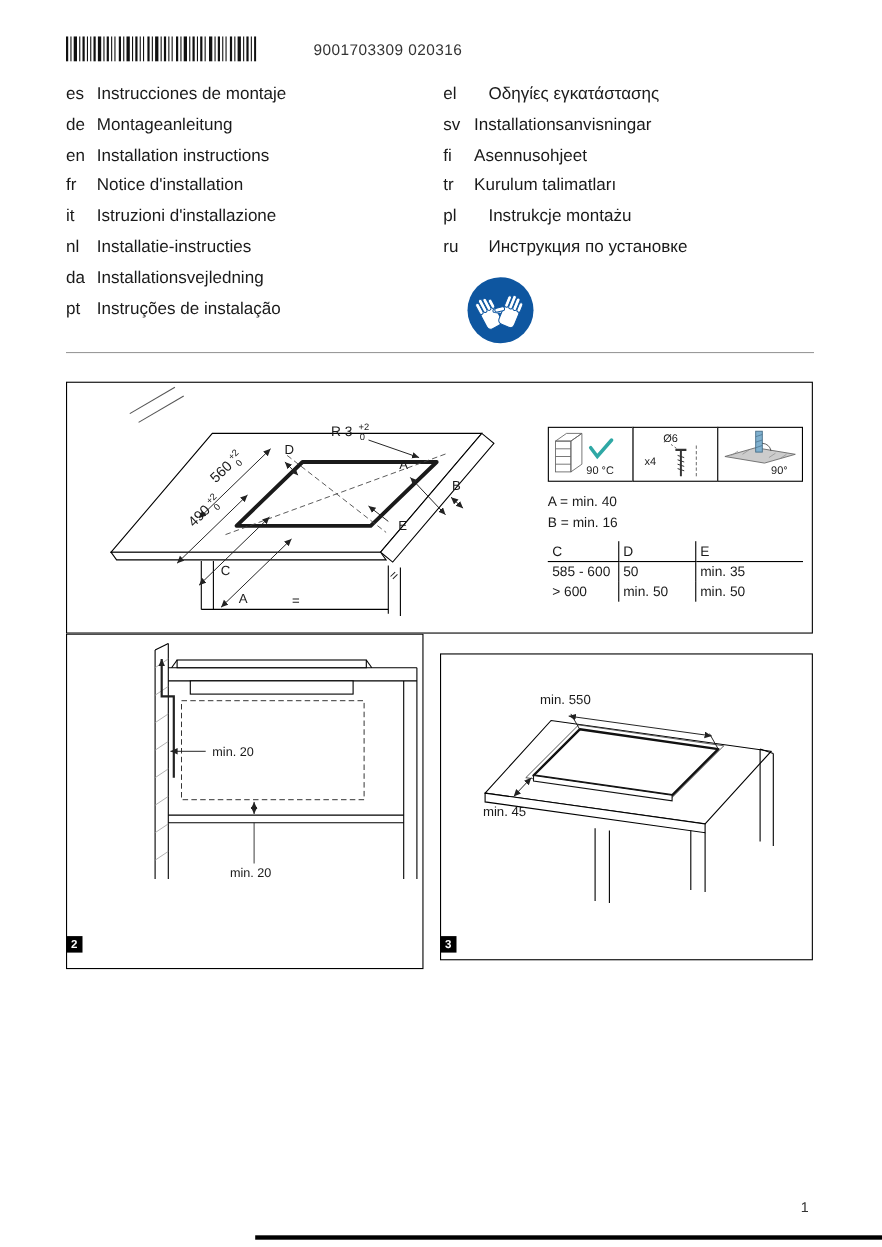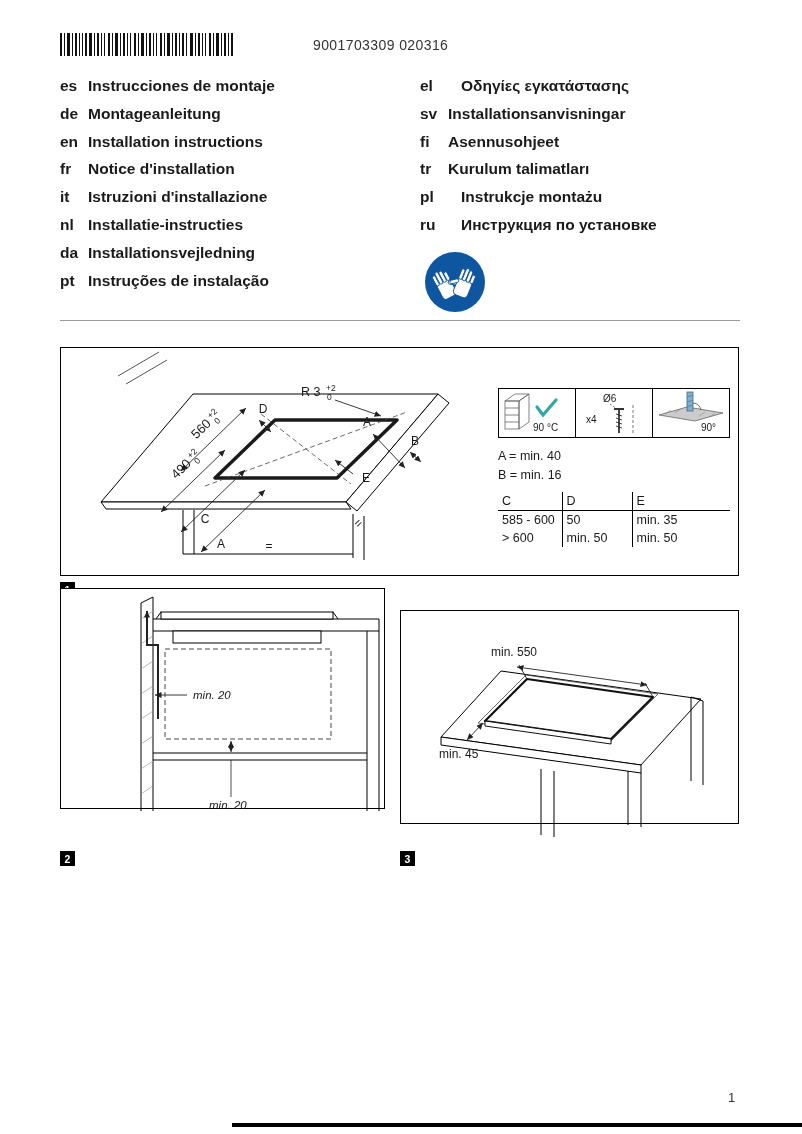--- a/index.html
+++ b/index.html
@@ -3,31 +3,31 @@
 <meta charset="utf-8">
 <style>
   * { margin:0; padding:0; box-sizing:border-box; }
   html,body { background:#fff; }
   .page {
     position:relative; width:802px; height:1134px; background:#fff;
     font-family:"Liberation Sans", sans-serif; color:#1a1a1a; overflow:hidden;
   }
   .abs { position:absolute; }
   .barcode { left:60px; top:33px; }
-  .barcode-number { left:285px; top:37px; font-size:14px; letter-spacing:.4px; color:#333;margin-left:28px; }
+  .barcode-number { left:285px; top:37px; font-size:14px; letter-spacing:.4px; color:#333; }
   .lang-col { position:absolute; top:72px; }
-  .lang-row { font-weight:bold; font-size:15.5px; line-height:27.8px; white-space:nowrap; }
+  .lang-row { font-weight:normal; font-size:15.5px; line-height:27.8px; white-space:nowrap; }
   .code { display:inline-block; min-width:28px; }
   .code.wide { min-width:41px; }
   .gloves { left:424px; top:251px; }
   .divider { left:60px; top:320px; width:680px; height:1px; background:#9a9a9a; }
   .figure-box { position:absolute; border:1px solid #000; background:#fff; }
   #fig1 { left:60px; top:347px; width:679px; height:229px; }
-  #fig2 { left:60px; top:588px; width:325px; height:221px;font-style:italic; }
-  #fig3 { left:400px; top:610px; width:339px; height:214px;padding-left:32px; }
+  #fig2 { left:60px; top:576px; width:325px; height:305px; }
+  #fig3 { left:400px; top:594px; width:339px; height:279px;padding-left:32px; }
   .badge {
     position:absolute; width:15px; height:15px; background:#000; color:#fff;
     font-size:10.5px; font-weight:bold; display:flex; align-items:center; justify-content:center;
   }
   .info-panel { position:absolute; left:437px; top:8px; width:233px; }
   .cells { display:flex; }
   .cell { width:78px; height:50px; border:1px solid #000; margin-right:-1px; background:#fff;margin-top:32px; }
   .minline { font-size:12.5px; margin-top:11px; line-height:14px; }
   .minline + .minline { margin-top:5px; }
   table.dim { border-collapse:collapse; width:232px; margin-top:10px; font-size:12.5px; }
@@ -101,21 +101,21 @@
     <div class="lang-row"><span class="code">es</span><span>Instrucciones de montaje</span></div>
     <div class="lang-row"><span class="code">de</span><span>Montageanleitung</span></div>
     <div class="lang-row"><span class="code">en</span><span>Installation instructions</span></div>
     <div class="lang-row"><span class="code">fr</span><span>Notice d'installation</span></div>
     <div class="lang-row"><span class="code">it</span><span>Istruzioni d'installazione</span></div>
     <div class="lang-row"><span class="code">nl</span><span>Installatie-instructies</span></div>
     <div class="lang-row"><span class="code">da</span><span>Installationsvejledning</span></div>
     <div class="lang-row"><span class="code">pt</span><span>Instruções de instalação</span></div>
   </div>
 
-  <div class="lang-col" style="left:420px">
+  <div class="lang-col" style="left:403px">
     <div class="lang-row"><span class="code wide">el</span><span>Οδηγίες εγκατάστασης</span></div>
     <div class="lang-row"><span class="code">sv</span><span>Installationsanvisningar</span></div>
     <div class="lang-row"><span class="code">fi</span><span>Asennusohjeet</span></div>
     <div class="lang-row"><span class="code">tr</span><span>Kurulum talimatları</span></div>
     <div class="lang-row"><span class="code wide">pl</span><span>Instrukcje montażu</span></div>
     <div class="lang-row"><span class="code wide">ru</span><span>Инструкция по установке</span></div>
   </div>
 
   <svg class="abs gloves" width="62" height="62" viewBox="0 0 62 62">
     <circle cx="31" cy="31" r="30" fill="#0e56a0"></circle>

